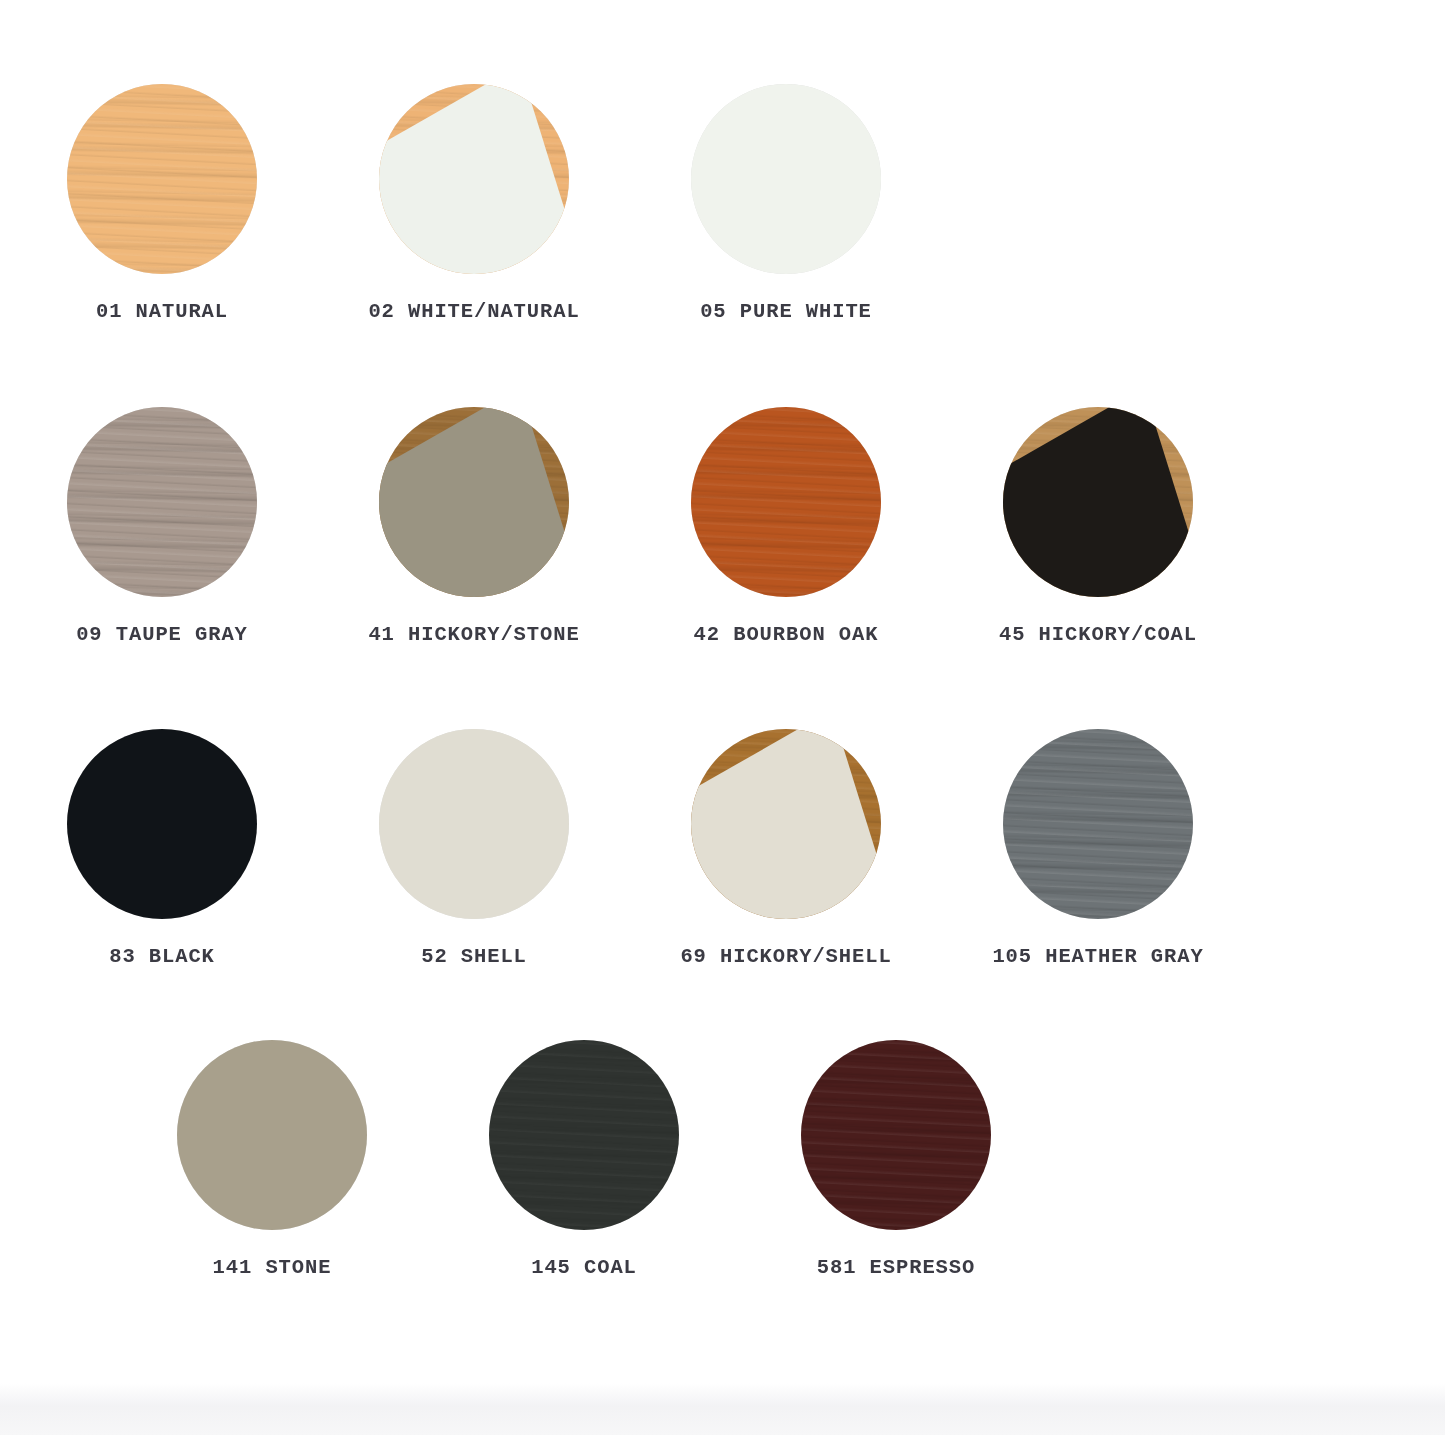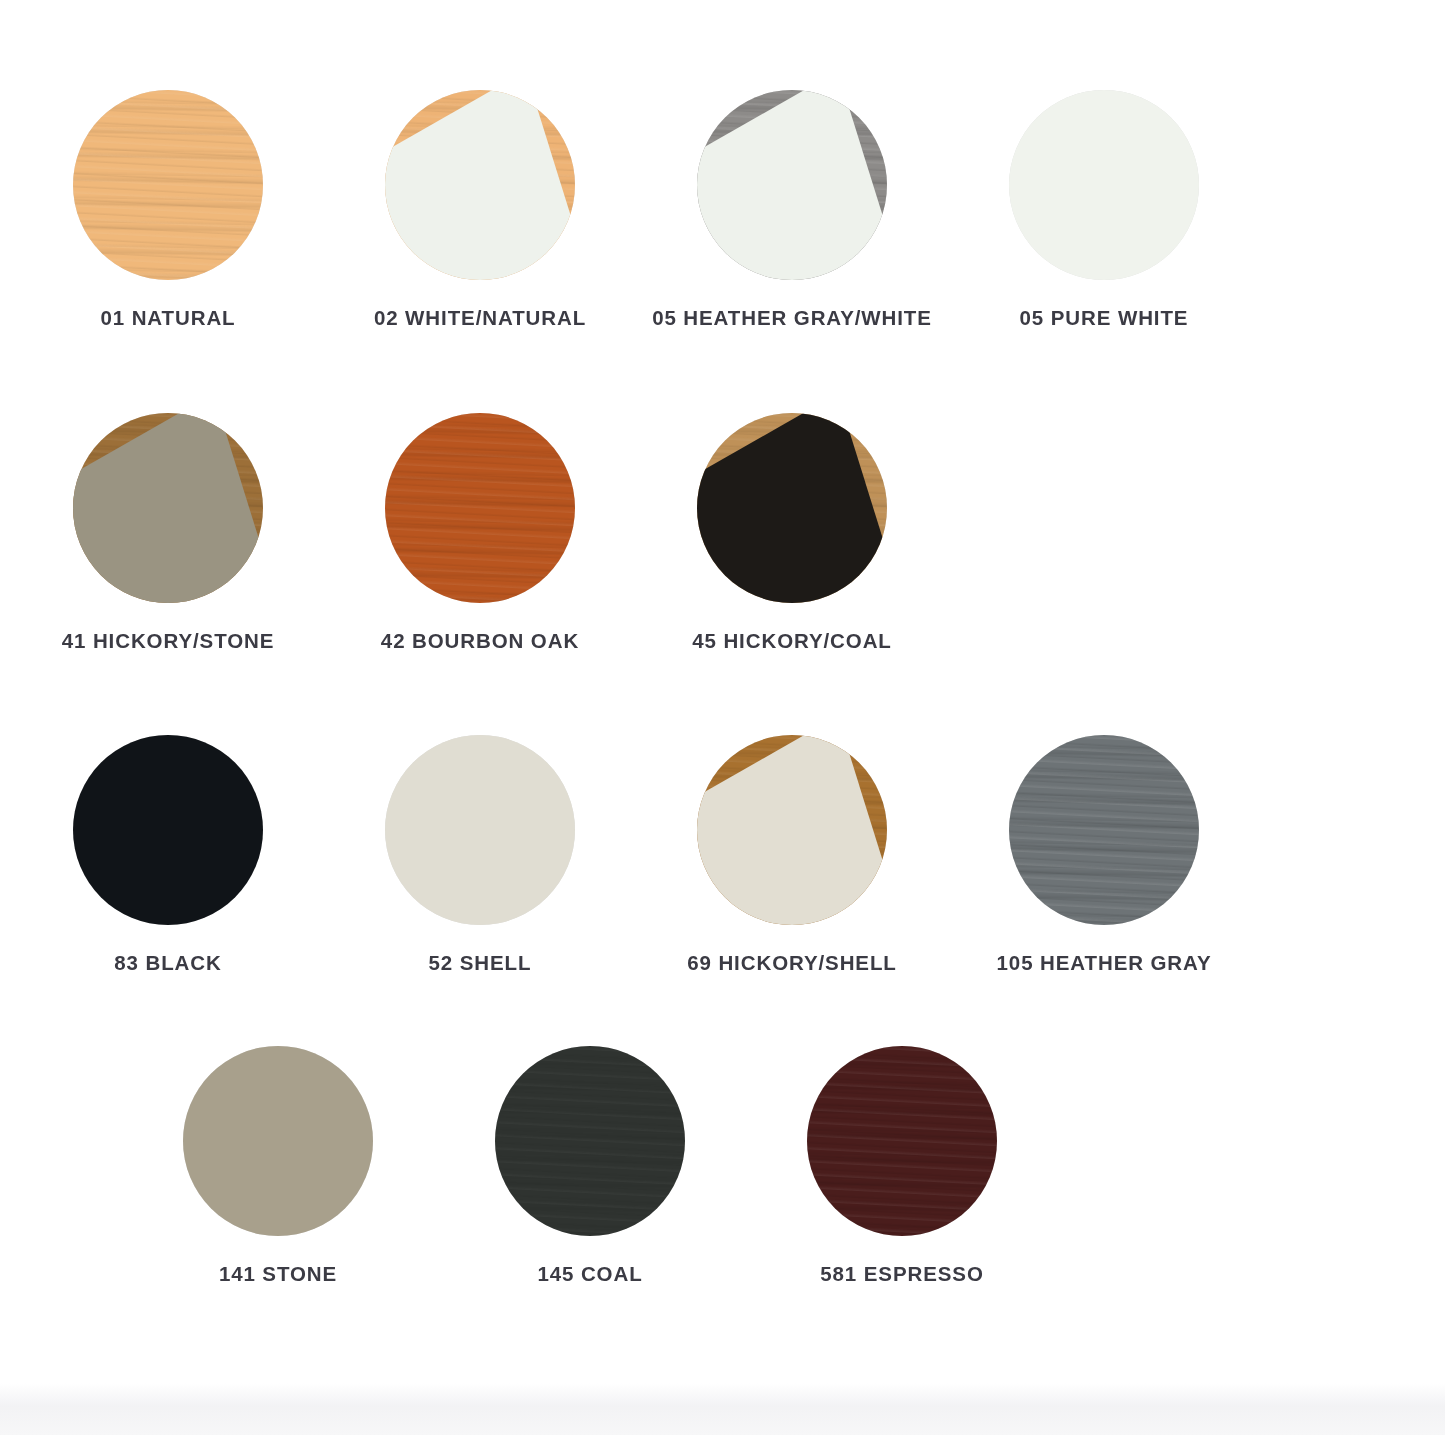--- a/index.html
+++ b/index.html
@@ -23,21 +23,22 @@
     right: 0;
     bottom: 0;
     height: 52px;
     background: linear-gradient(to bottom, rgba(244,244,246,0) 0%, rgba(242,242,244,0.95) 45%, rgba(247,247,248,1) 100%);
     pointer-events: none;
   }
 
   .swatch-grid {
     position: relative;
     padding: 0;
-    margin: 12px;
+    margin: 6px;
+    font-family: Liberation Mono, monospace;
   }
 
   .swatch-row {
     display: flex;
     width: 1445px;
   }
   .swatch-row.row-indent-1 { padding-left: 110px; }
 
   .swatch-cell {
     width: 312px;
@@ -142,41 +143,40 @@
             <div class="fill-base" style="background: rgb(238, 179, 117);"></div>
             <div class="grain "></div>
             <div class="fill-second" style="background: rgb(238, 242, 236);"></div>
           </div>
         </div>
         <div class="swatch-label">02 WHITE/NATURAL</div>
       </div>
       <div class="swatch-cell">
         <div class="swatch-circle-wrap">
           <div class="swatch-circle">
-            <div class="fill-base" style="background: rgb(141, 139, 137);"></div>
-            <div class="grain heavy"></div>
-            <div class="fill-second" style="background: rgb(238, 242, 236);"></div>
-          </div>
-        </div>
-        <div class="swatch-label">05 HEATHER GRAY/WHITE</div>
-      </div>
-      <div class="swatch-cell">
-        <div class="swatch-circle-wrap">
-          <div class="swatch-circle">
             <div class="fill-base" style="background: rgb(240, 243, 237);"></div>
           </div>
         </div>
         <div class="swatch-label">05 PURE WHITE</div>
       </div>
     </div>
     <div class="row-gap-1"></div>
     <div class="swatch-row">
       <div class="swatch-cell">
         <div class="swatch-circle-wrap">
           <div class="swatch-circle">
+            <div class="fill-base" style="background: rgb(168, 153, 143);"></div>
+            <div class="grain heavy"></div>
+          </div>
+        </div>
+        <div class="swatch-label">09 TAUPE GRAY</div>
+      </div>
+      <div class="swatch-cell">
+        <div class="swatch-circle-wrap">
+          <div class="swatch-circle">
             <div class="fill-base" style="background: rgb(156, 111, 56);"></div>
             <div class="grain "></div>
             <div class="fill-second" style="background: rgb(154, 148, 130);"></div>
           </div>
         </div>
         <div class="swatch-label">41 HICKORY/STONE</div>
       </div>
       <div class="swatch-cell">
         <div class="swatch-circle-wrap">
           <div class="swatch-circle">

